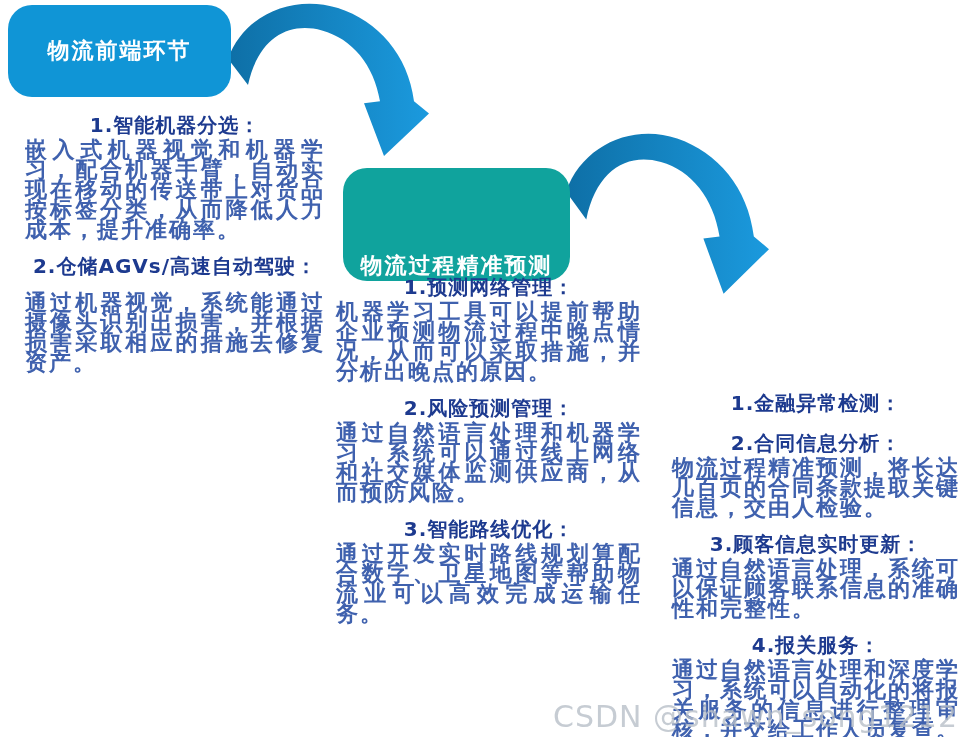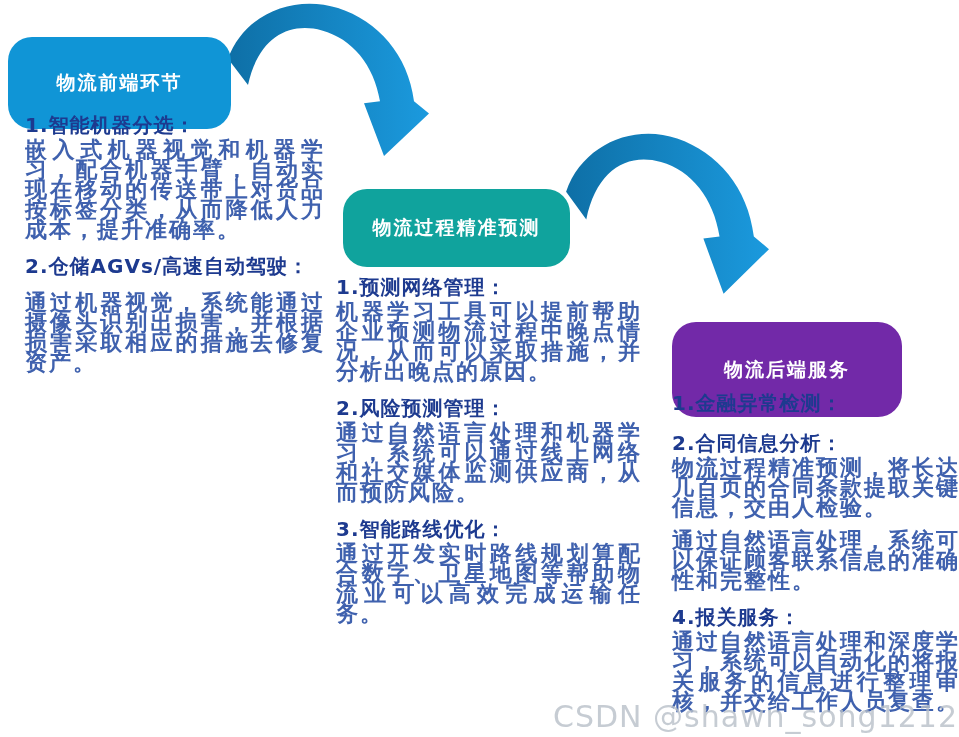--- a/index.html
+++ b/index.html
@@ -12,43 +12,43 @@
     overflow: hidden;
   }
   .stage-box {
     position: absolute;
     border-radius: 24px;
     display: flex;
     align-items: center;
     justify-content: center;
     color: #ffffff;
     font-weight: bold;
-    font-size: 19px;
+    font-size: 22px;
     letter-spacing: 2px;
     white-space: nowrap;
-    margin-top: 32px;
   }
   #box1 { left: 8px;   top: 5px;   width: 223px; height: 92px; background: var(--c-stage1); }
-  #box2 { left: 343px; top: 157px; width: 227px; height: 78px; background: var(--c-stage2); }
+  #box2 { left: 343px; top: 168px; width: 227px; height: 113px; background: var(--c-stage2); align-items: flex-end; }
   #box3 { left: 672px; top: 290px; width: 230px; height: 95px; background: var(--c-stage3); }
 
   .stage-list { position: absolute; }
   #list1 { left: 25px;  top: 112px; width: 300px; }
   #list2 { left: 336px; top: 274px; width: 306px; }
   #list3 { left: 672px; top: 390px; width: 288px; }
 
   .section { margin-bottom: 13px; }
   .section h3 {
     margin: 0;
     font-size: 20px;
     line-height: 27px;
     color: var(--c-heading);
     font-weight: bold;
     letter-spacing: 1px;
     white-space: nowrap;
+    text-align: center;
   }
   .section p {
     margin: 1px 0 0 0;
     font-size: 22px;
     line-height: 20px;
     color: var(--c-body);
     font-weight: bold;
     letter-spacing: 2px;
     text-align: justify;
   }
@@ -129,32 +129,30 @@
     <div class="section">
       <h3>2.风险预测管理：</h3>
       <p>通过自然语言处理和机器学习，系统可以通过线上网络和社交媒体监测供应商，从而预防风险。</p>
     </div>
     <div class="section">
       <h3>3.智能路线优化：</h3>
       <p>通过开发实时路线规划算配合数字、卫星地图等帮助物流业可以高效完成运输任务。</p>
     </div>
   </div>
 
-  <div id="box3" class="stage-box">
-    <span>物流后端服务</span>
-  </div>
   <div id="list3" class="stage-list">
     <div class="section">
       <h3>1.金融异常检测：</h3>
     </div>
     <div class="section">
       <h3>2.合同信息分析：</h3>
       <p>物流过程精准预测，将长达几百页的合同条款提取关键信息，交由人检验。</p>
     </div>
     <div class="section">
+      <h3>3.顾客信息实时更新：</h3>
       <p>通过自然语言处理，系统可以保证顾客联系信息的准确性和完整性。</p>
     </div>
     <div class="section">
       <h3>4.报关服务：</h3>
       <p>通过自然语言处理和深度学习，系统可以自动化的将报关服务的信息进行整理审核，并交给工作人员复查。</p>
     </div>
   </div>
 
   <div class="watermark">CSDN @shawn_song1212</div>
 

